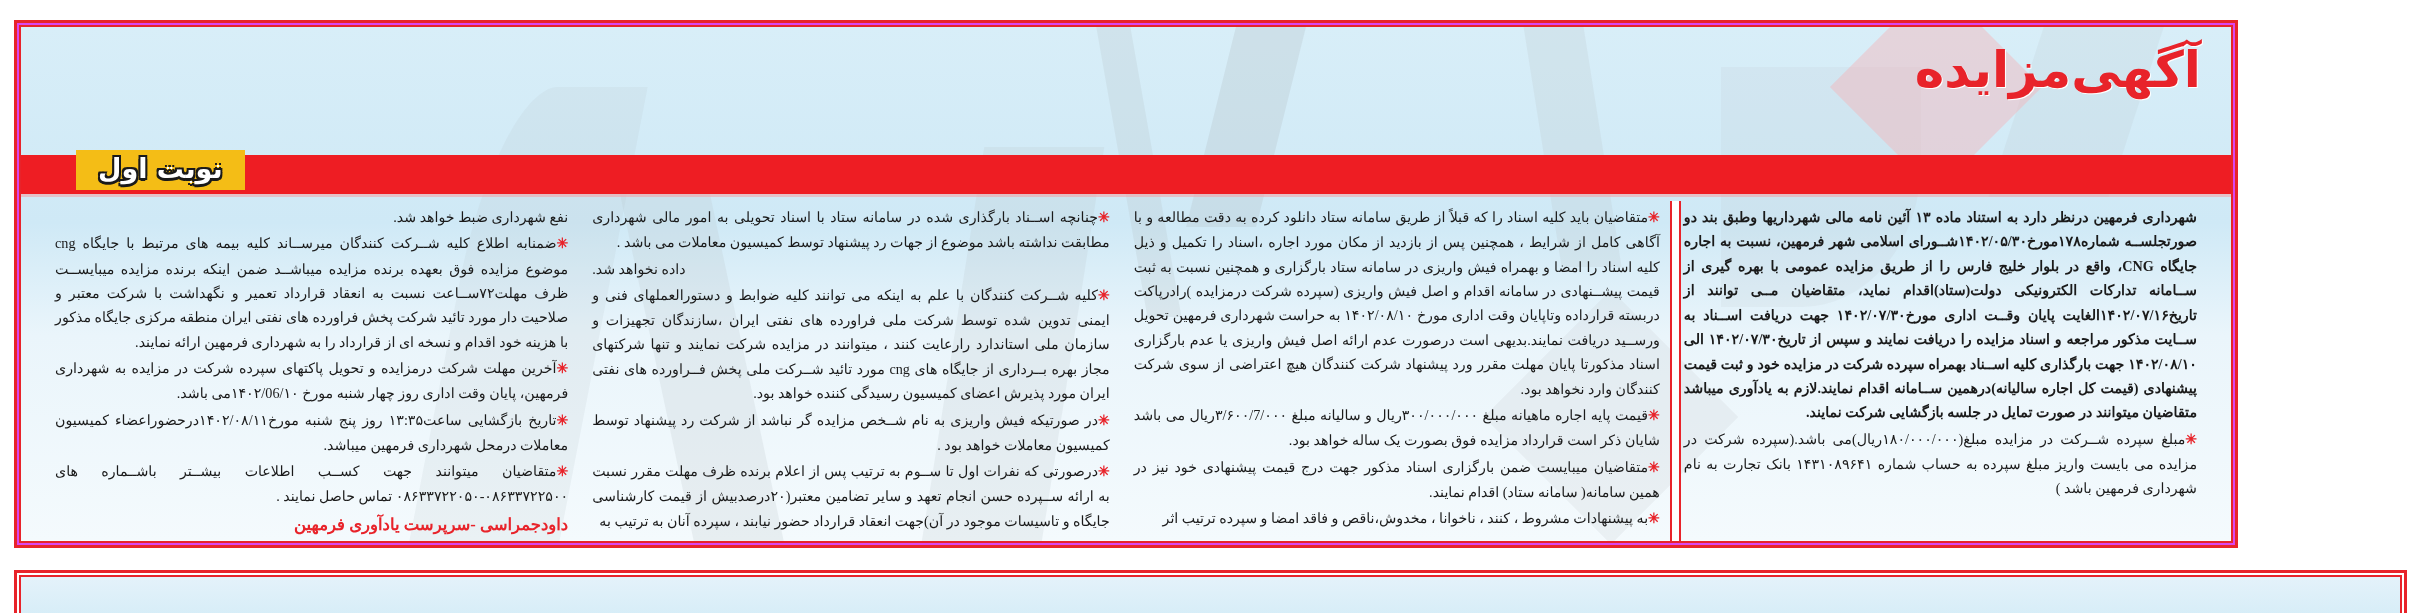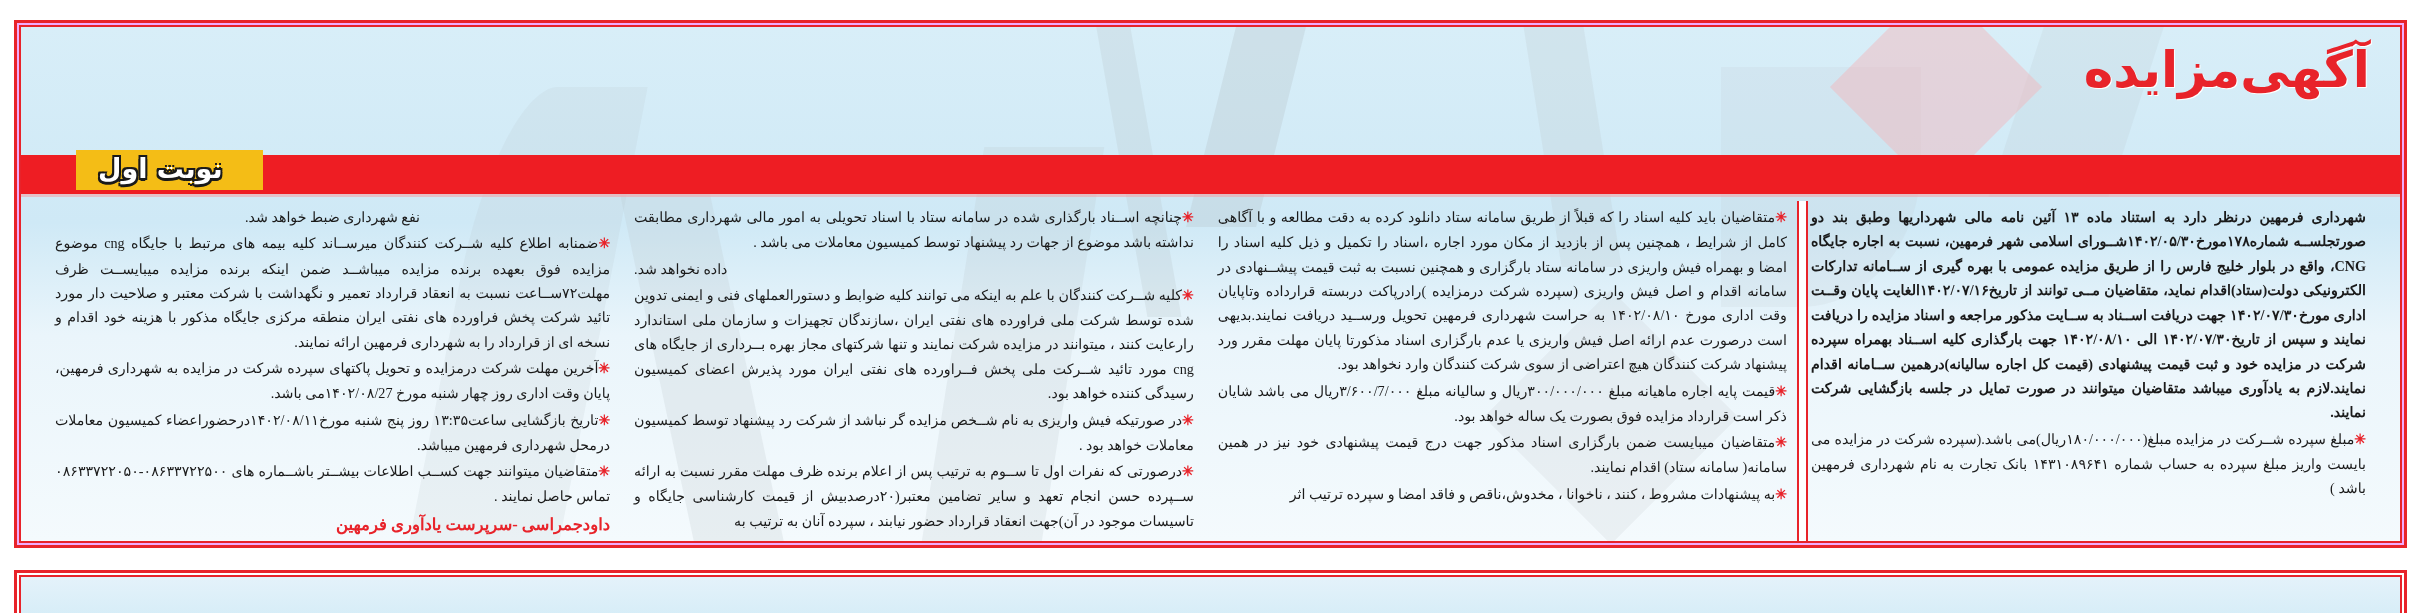--- a/index.html
+++ b/index.html
@@ -9,25 +9,25 @@
     background:#ffffff;
     font-family:"Liberation Serif","DejaVu Serif",serif;
     overflow:hidden;
     position:relative;
   }
 
   
   .poster{
     position:absolute;
     left:14px; top:20px;
-    width:2393px; height:528px;
+    width:2224px; height:528px;
     box-sizing:border-box;
     border:3px solid #e8232a;
     padding:2px;
-    background:#f0abfc;
+    background:#d946ef;
   }
   .poster-inner{
     position:relative;
     width:100%;height:100%;
     box-sizing:border-box;
     border:2px solid #e8232a;
     background:linear-gradient(180deg,#d8eef8 0%,#cfe9f6 38%,#eaf5fb 60%,#f4fafd 100%);
     overflow:hidden;
   }
 
@@ -65,21 +65,21 @@
   .red-band::after{
     content:"";position:absolute;left:0;right:0;bottom:-3px;height:3px;background:#f4a0a4;opacity:.55;
   }
   .nobat{
     position:absolute; left:55px; top:123px;
     background:#f4bd16;
     color:#ffffff;
     font-family:"DejaVu Sans","Liberation Sans",sans-serif;
     font-weight:bold;
     font-size:27px;
-    padding:5px 40px 8px 22px;
+    padding:5px 22px 8px 22px;
     line-height:1;
     z-index:5;
     text-shadow:
       -2px -2px 0 #1a1a1a, 2px -2px 0 #1a1a1a,
       -2px  2px 0 #1a1a1a, 2px  2px 0 #1a1a1a,
       0 3px 0 #1a1a1a;
   }
 
   
   .columns{
@@ -198,26 +198,26 @@
         </p>
         <p>
           <span class="bullet">✳</span><span>در صورتیکه فیش واریزی به نام شــخص مزایده گر نباشد از شرکت رد پیشنهاد توسط کمیسیون معاملات خواهد بود .</span>
         </p>
         <p>
           <span class="bullet">✳</span><span>درصورتی که نفرات اول تا ســوم به ترتیب پس از اعلام برنده ظرف مهلت مقرر نسبت به ارائه ســپرده حسن انجام تعهد و سایر تضامین معتبر(۲۰درصدبیش از قیمت کارشناسی جایگاه و تاسیسات موجود در آن)جهت انعقاد قرارداد حضور نیابند ، سپرده آنان به ترتیب به</span>
         </p>
       </div>
 
       <div class="col col-4">
-        <p style="text-align:center">نفع شهرداری ضبط خواهد شد.</p>
+        <p style="text-align:right">نفع شهرداری ضبط خواهد شد.</p>
         <p>
           <span class="bullet">✳</span><span>ضمنابه اطلاع کلیه شــرکت کنندگان میرســاند کلیه بیمه های مرتبط با جایگاه cng موضوع مزایده فوق بعهده برنده مزایده میباشــد ضمن اینکه برنده مزایده میبایســت ظرف مهلت۷۲ســاعت نسبت به انعقاد قرارداد تعمیر و نگهداشت با شرکت معتبر و صلاحیت دار مورد تائید شرکت پخش فراورده های نفتی ایران منطقه مرکزی جایگاه مذکور با هزینه خود اقدام و نسخه ای از قرارداد را به شهرداری فرمهین ارائه نمایند.</span>
         </p>
         <p>
-          <span class="bullet">✳</span><span>آخرین مهلت شرکت درمزایده و تحویل پاکتهای سپرده شرکت در مزایده به شهرداری فرمهین، پایان وقت اداری روز چهار شنبه مورخ ۱۴۰۲/۰۸/27می باشد.</span>
+          <span class="bullet">✳</span><span>آخرین مهلت شرکت درمزایده و تحویل پاکتهای سپرده شرکت در مزایده به شهرداری فرمهین، پایان وقت اداری روز چهار شنبه مورخ ۱۴۰۲/06/۱۰می باشد.</span>
         </p>
         <p>
           <span class="bullet">✳</span><span>تاریخ بازگشایی ساعت۱۳:۳۵ روز پنج شنبه مورخ۱۴۰۲/۰۸/۱۱درحضوراعضاء کمیسیون معاملات درمحل شهرداری فرمهین میباشد.</span>
         </p>
         <p>
           <span class="bullet">✳</span><span>متقاضیان میتوانند جهت کســب اطلاعات بیشــتر باشــماره های ۰۸۶۳۳۷۲۲۵۰۰-۰۸۶۳۳۷۲۲۰۵۰ تماس حاصل نمایند .</span>
         </p>
         <p class="sign">داودجمراسی -سرپرست یادآوری فرمهین</p>
       </div>
 

